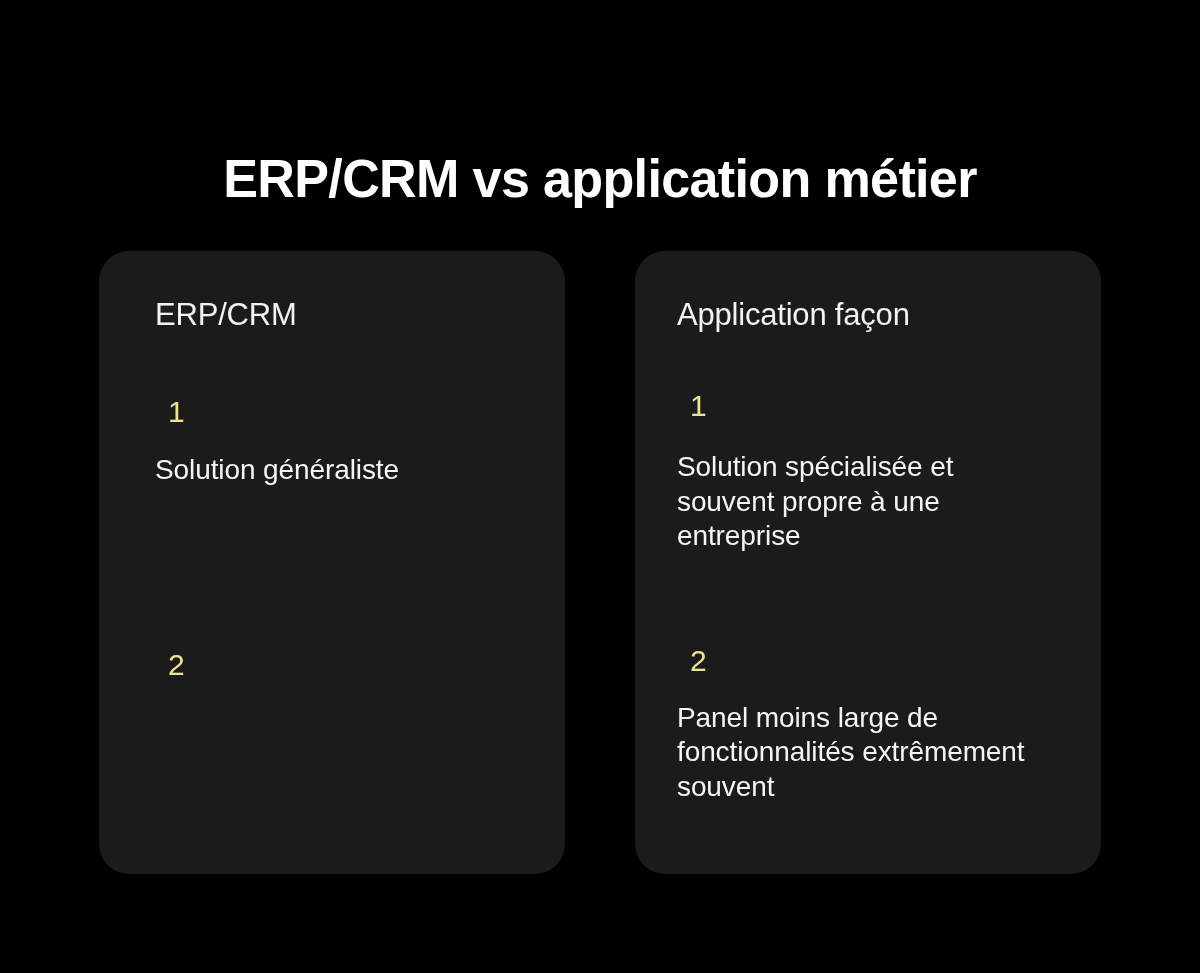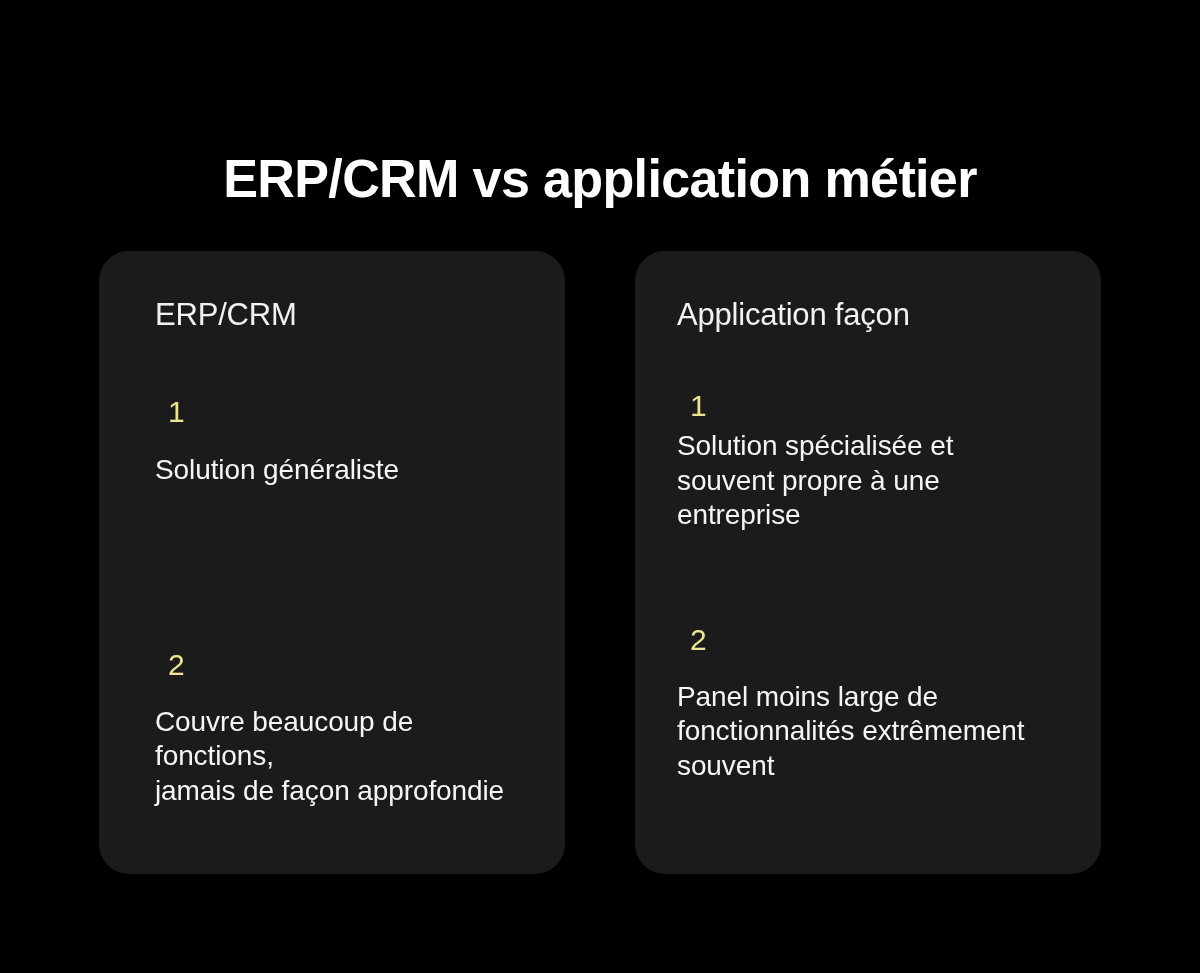--- a/index.html
+++ b/index.html
@@ -122,21 +122,21 @@
   
   .card-left .points { margin-top: 0; }
   .card-left .point-1 { margin-top: 64px; }
   .card-left .point-1 .point-text { margin-top: 26px; }
   .card-left .point-2 { margin-top: 162px; }
   .card-left .point-2 .point-text { margin-top: 25px; }
 
   
   .card-right .points { margin-top: 0; }
   .card-right .point-1 { margin-top: 58px; }
-  .card-right .point-1 .point-text { margin-top: 8px; }
+  .card-right .point-1 .point-text { margin-top: 29px; }
   .card-right .point-2 { margin-top: 92px; }
   .card-right .point-2 .point-text { margin-top: 25px; }
 
   .nowrap-block { white-space: pre-line; }
 </style>
 </head>
 <body>
 
 <div class="slide">
 
@@ -151,22 +151,20 @@
 
         <ul class="points">
 
           <li class="point point-1">
             <span class="point-number">1</span>
             <span class="point-text nowrap-block">Solution généraliste</span>
           </li>
 
           <li class="point point-2">
             <span class="point-number">2</span>
-            <span class="point-text nowrap-block">Couvre beaucoup de fonctions,
-jamais de façon approfondie</span>
           </li>
 
         </ul>
       </div>
     </section>
 
     <section class="card card-right">
       <div class="card-inner">
 
         <h2 class="card-heading">Application façon</h2>

